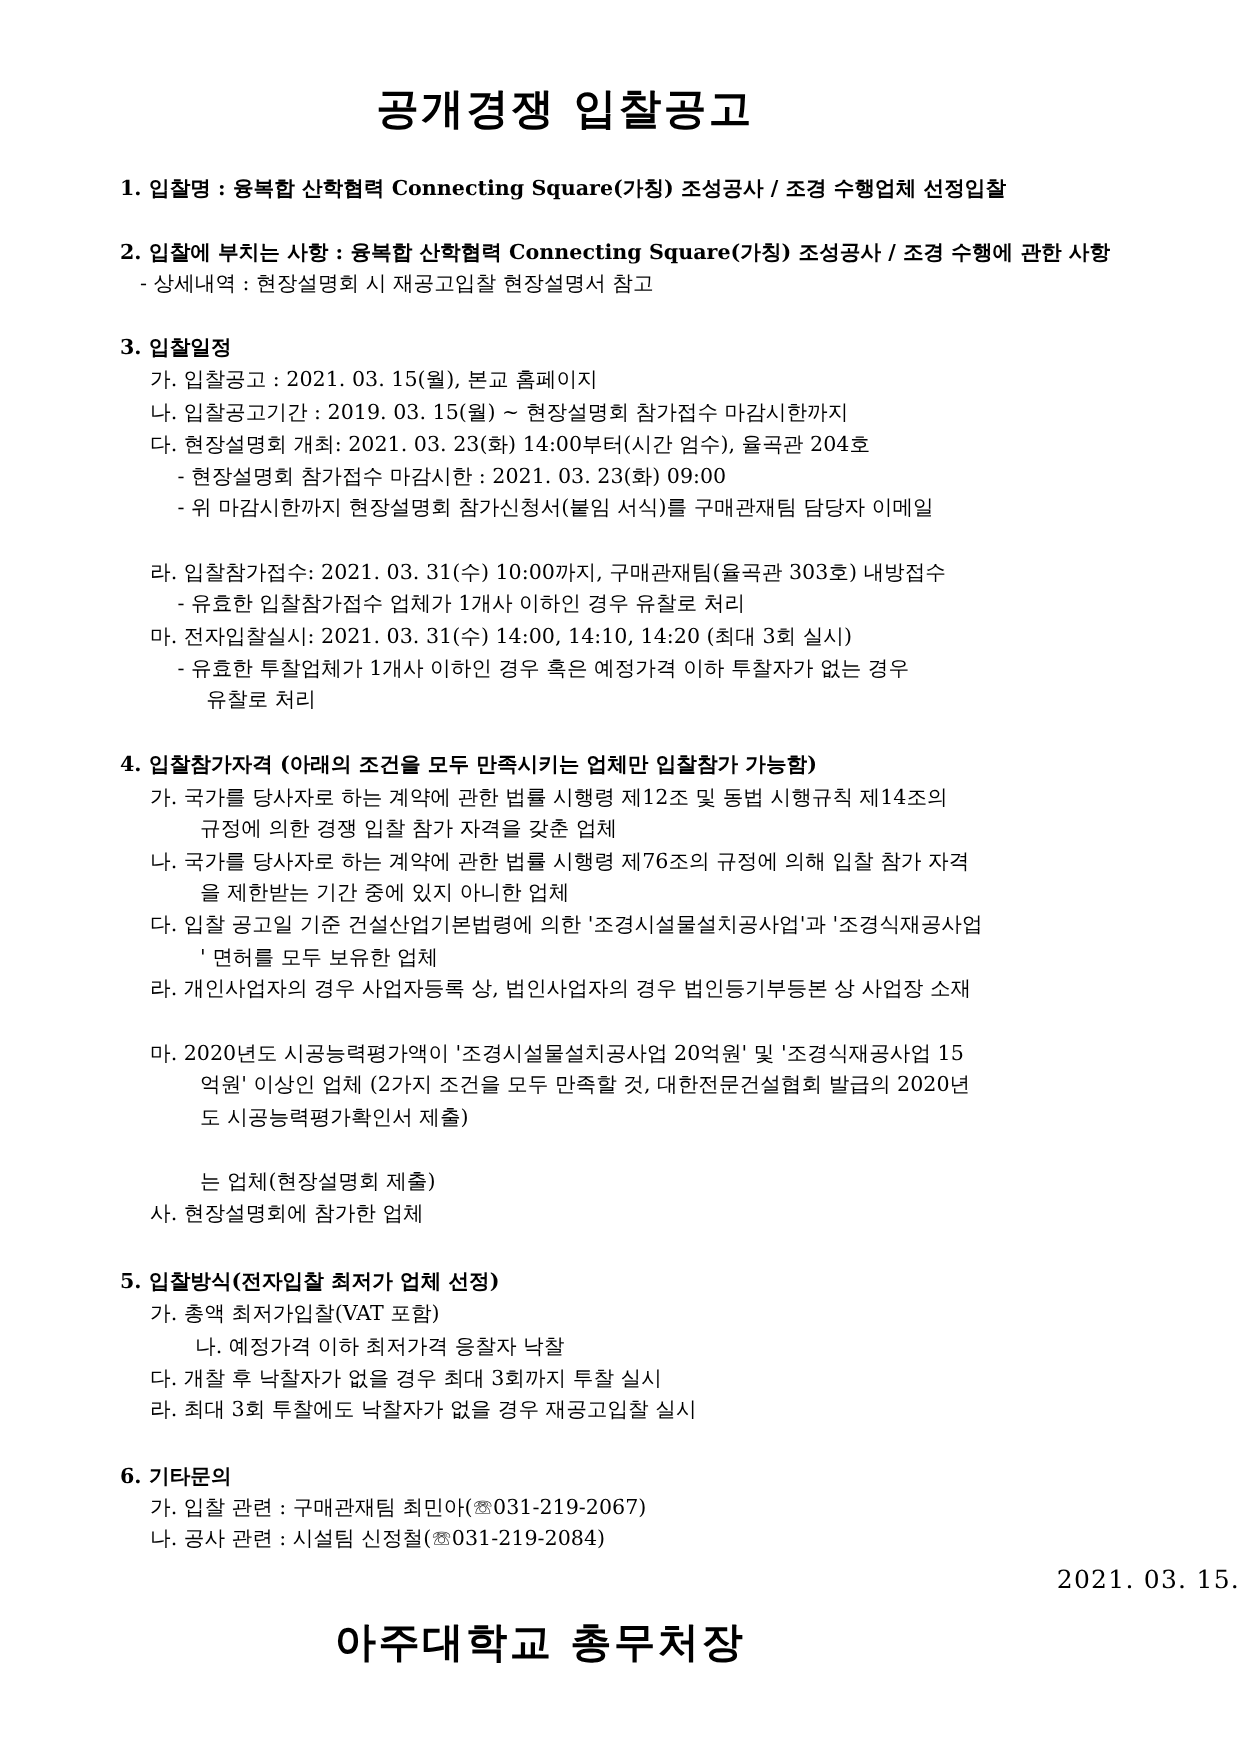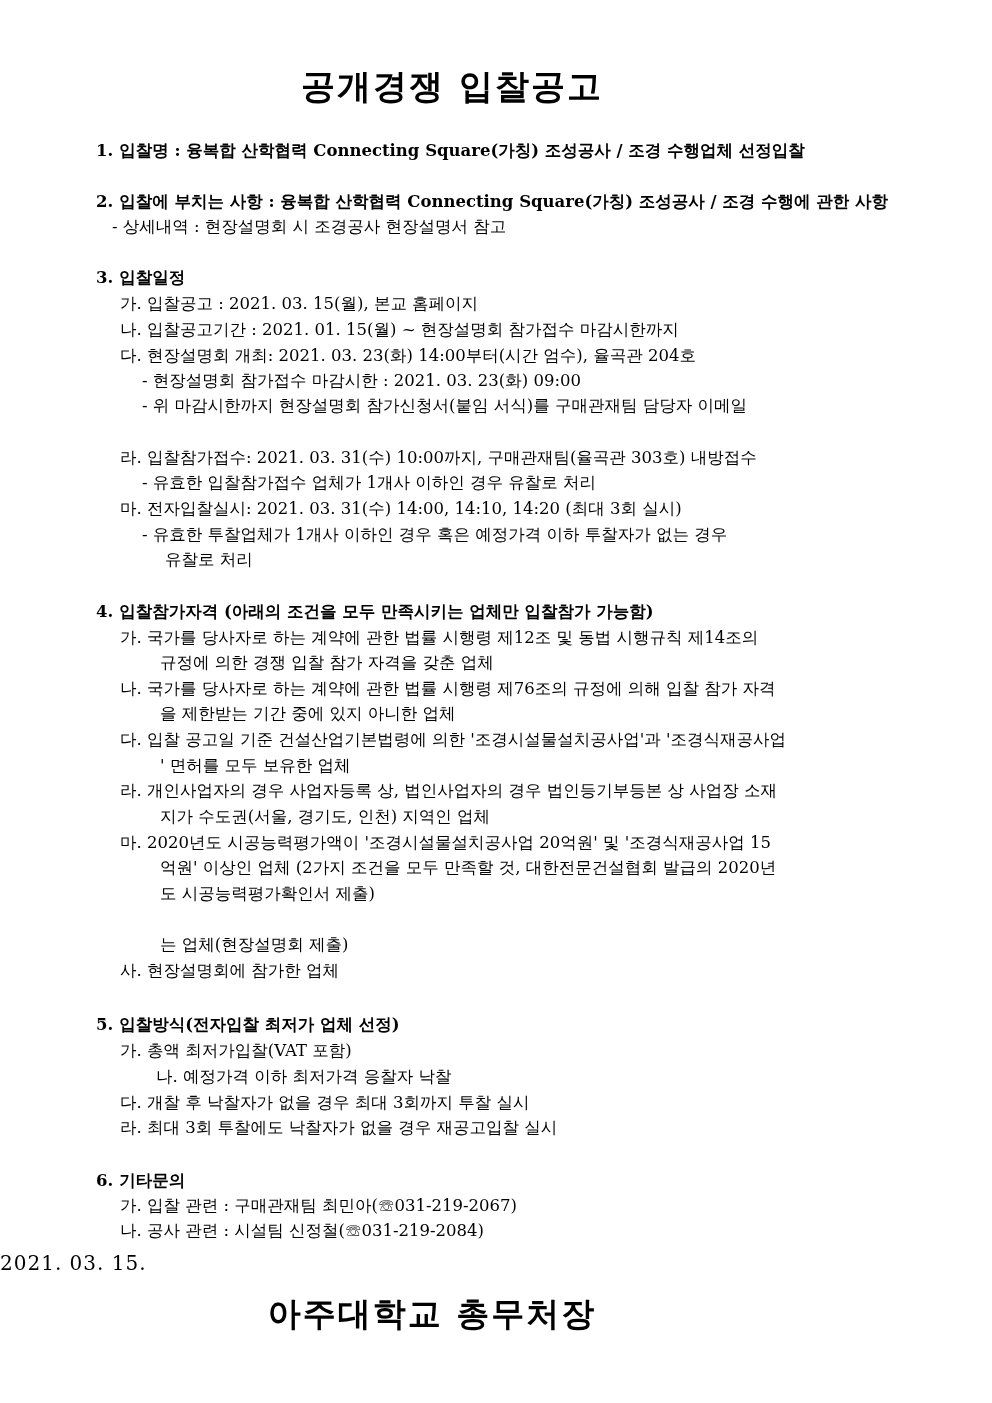--- a/index.html
+++ b/index.html
@@ -6,47 +6,47 @@
   body { width: 992px; height: 1403px; position: relative; overflow: hidden; color: #000; font-family: "DejaVu Serif", serif; }
   .page { position: absolute; left: 0; top: 0; width: 992px; height: 1403px; }
   .title { position: absolute; left: 0; width: 904px; top: 64px; text-align: center; font-family: "DejaVu Sans", sans-serif; font-weight: bold; font-size: 34px; letter-spacing: 2px; }
   .line { position: absolute; white-space: nowrap; font-size: 17px; line-height: 22px; }
   .sec-head { left: 96px; font-weight: bold; font-size: 16.5px; }
   .sec-head .num { margin-right: 6px; }
   .item { left: 120px; font-size: 16.5px; }
   .sub { left: 142px; font-size: 16.5px; }
   .cont { left: 160px; font-size: 16.5px; }
   .cont2 { left: 165px; font-size: 16.5px; }
-  .date { position: absolute; left: 0; width: 992px; top: 1251px; text-align: left; font-size: 20px; letter-spacing: 1px; }
+  .date { position: absolute; left: 0; width: 992px; top: 1251px; text-align: right; font-size: 20px; letter-spacing: 1px; }
   .footer { position: absolute; left: 0; width: 864px; top: 1292px; text-align: center; font-family: "DejaVu Sans", sans-serif; font-weight: bold; font-size: 33px; letter-spacing: 2px; }
 </style>
 </head>
 <body>
 
 <div class="page">
 
   <div class="title">공개경쟁 입찰공고</div>
 
   <div class="line sec-head" style="top:140px;">
     <span class="num">1.</span><span>입찰명 : 융복합 산학협력 Connecting Square(가칭) 조성공사 / 조경 수행업체 선정입찰</span>
   </div>
 
   <div class="line sec-head" style="top:191px;">
     <span class="num">2.</span><span>입찰에 부치는 사항 : 융복합 산학협력 Connecting Square(가칭) 조성공사 / 조경 수행에 관한 사항</span>
   </div>
-  <div class="line" style="left:112px; top:216px; font-size:16.5px;">- 상세내역 : 현장설명회 시 조경공사 현장설명서 참고</div>
+  <div class="line" style="left:112px; top:216px; font-size:16.5px;">- 상세내역 : 현장설명회 시 재공고입찰 현장설명서 참고</div>
 
   <div class="line sec-head" style="top:267px;">
     <span class="num">3.</span><span>입찰일정</span>
   </div>
   <div class="line item" style="top:293px;">
     <span>가.</span> <span>입찰공고 : 2021. 03. 15(월), 본교 홈페이지</span>
   </div>
   <div class="line item" style="top:319px;">
-    <span>나.</span> <span>입찰공고기간 : 2021. 01. 15(월) ~ 현장설명회 참가접수 마감시한까지</span>
+    <span>나.</span> <span>입찰공고기간 : 2019. 03. 15(월) ~ 현장설명회 참가접수 마감시한까지</span>
   </div>
   <div class="line item" style="top:345px;">
     <span>다.</span> <span>현장설명회 개최: 2021. 03. 23(화) 14:00부터(시간 엄수), 율곡관 204호</span>
   </div>
   <div class="line sub" style="top:370px;">- 현장설명회 참가접수 마감시한 : 2021. 03. 23(화) 09:00</div>
   <div class="line sub" style="top:395px;">- 위 마감시한까지 현장설명회 참가신청서(붙임 서식)를 구매관재팀 담당자 이메일</div>
   <div class="line item" style="top:447px;">
     <span>라.</span> <span>입찰참가접수: 2021. 03. 31(수) 10:00까지, 구매관재팀(율곡관 303호) 내방접수</span>
   </div>
   <div class="line sub" style="top:472px;">- 유효한 입찰참가접수 업체가 1개사 이하인 경우 유찰로 처리</div>
@@ -71,21 +71,20 @@
   <div class="line cont" style="top:703px;">을 제한받는 기간 중에 있지 아니한 업체</div>
 
   <div class="line item" style="top:729px;">
     <span>다.</span> <span>입찰 공고일 기준 건설산업기본법령에 의한 '조경시설물설치공사업'과 '조경식재공사업</span>
   </div>
   <div class="line cont" style="top:755px;">' 면허를 모두 보유한 업체</div>
 
   <div class="line item" style="top:780px;">
     <span>라.</span> <span>개인사업자의 경우 사업자등록 상, 법인사업자의 경우 법인등기부등본 상 사업장 소재</span>
   </div>
-  <div class="line cont" style="top:806px;">지가 수도권(서울, 경기도, 인천) 지역인 업체</div>
 
   <div class="line item" style="top:832px;">
     <span>마.</span> <span>2020년도 시공능력평가액이 '조경시설물설치공사업 20억원' 및 '조경식재공사업 15</span>
   </div>
   <div class="line cont" style="top:857px;">억원' 이상인 업체 (2가지 조건을 모두 만족할 것, 대한전문건설협회 발급의 2020년</div>
   <div class="line cont" style="top:883px;">도 시공능력평가확인서 제출)</div>
 
   <div class="line cont" style="top:934px;">는 업체(현장설명회 제출)</div>
 
   <div class="line item" style="top:960px;">

